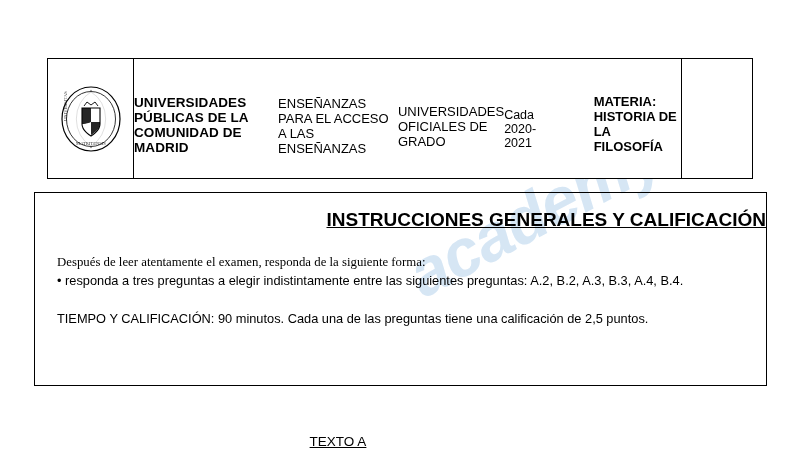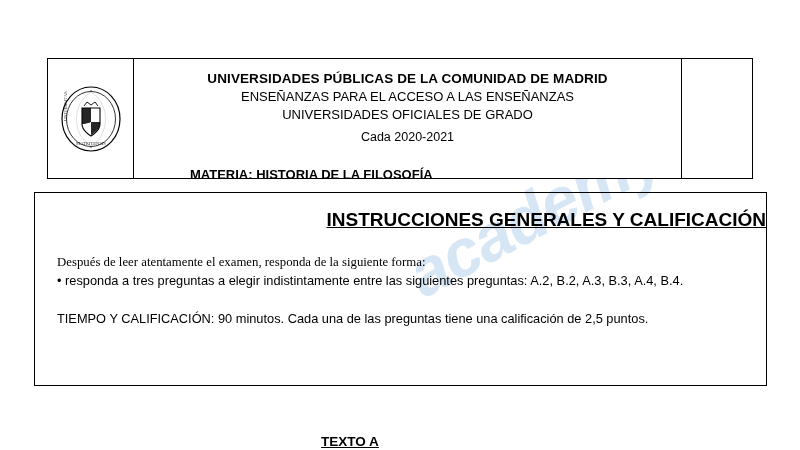--- a/index.html
+++ b/index.html
@@ -61,21 +61,21 @@
     box-sizing: border-box;
     display: flex;
     align-items: center;
     justify-content: center;
   }
   .title-cell {
     flex: 1;
     box-sizing: border-box;
     border-right: 1px solid #000;
     display: flex;
-    flex-direction: column;
+    flex-direction: row;
     align-items: center;
     justify-content: flex-start;
     padding-top: 12px;
   }
   .right-cell {
     width: 70px;
     box-sizing: border-box;
   }
 
   .line1 {
@@ -133,26 +133,26 @@
     line-height: 1.45;
   }
   .p1 { margin-top: 22px; font-family: Liberation Serif, serif; }
   .p2 { margin-top: 19px; }
   .p3 { margin-top: 0px; }
   .p4 { margin-top: 20px; text-align: justify; }
 
   
   .texto-a {
     position: absolute;
-    left: 12px;
+    left: 0;
     top: 434px;
     width: 676px;
     text-align: center;
     font-size: 13.5px;
-    font-weight: bold;
+    font-weight: normal;
     text-decoration: underline;
     z-index: 3;
   }
 </style>
 </head>
 <body>
 
 <div class="page">
 
   <div class="watermark">academy</div>

